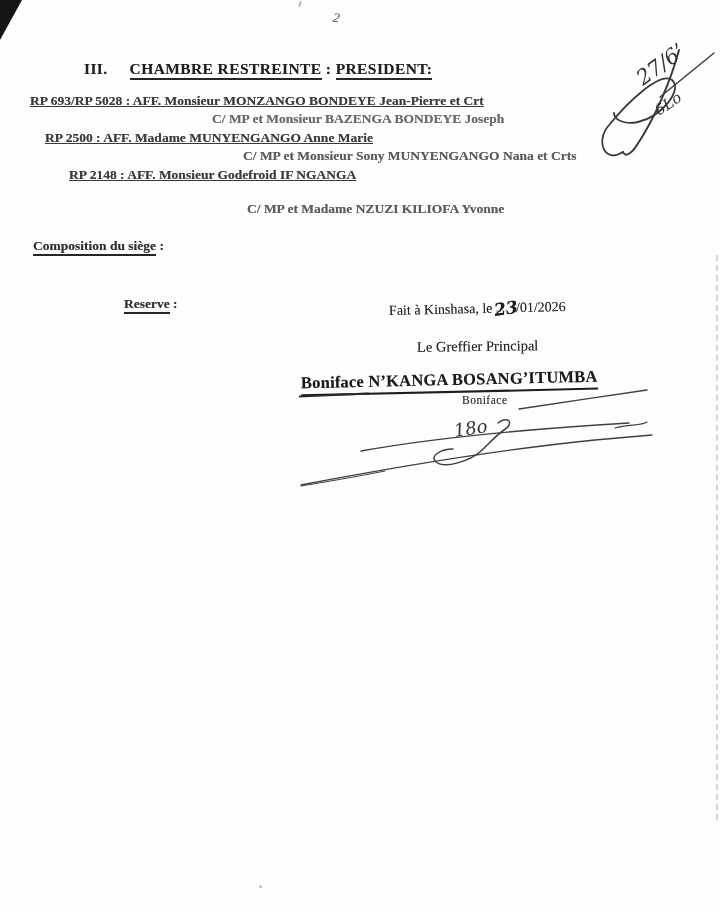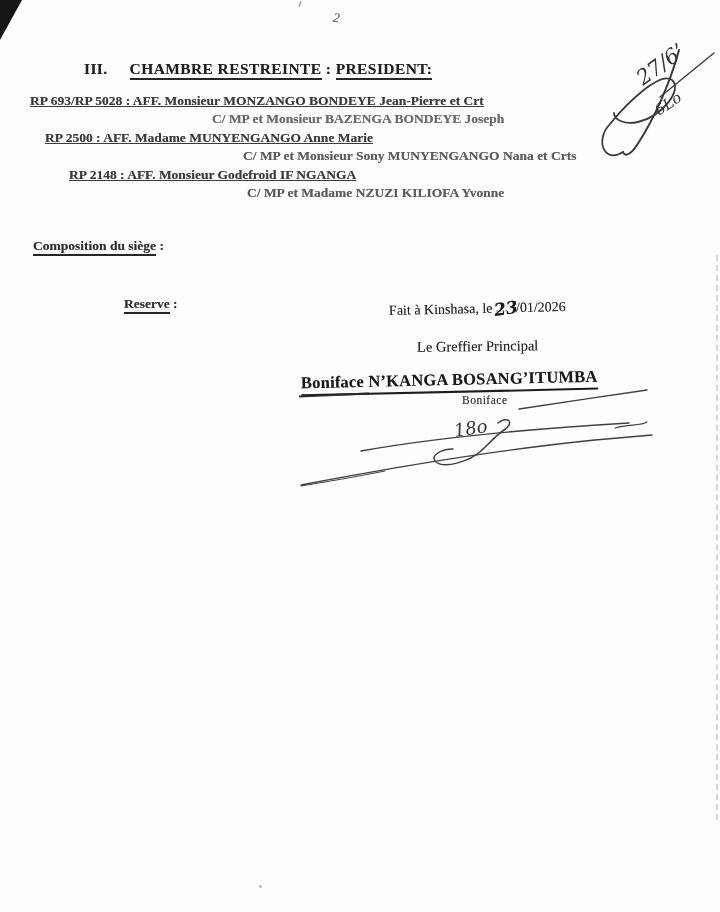--- a/index.html
+++ b/index.html
@@ -52,21 +52,21 @@
     position: absolute; white-space: nowrap;
     font-weight: bold; font-size: 13.5px;
   }
   .ref { color: #3a3a3a; text-decoration: underline; }
   .vs  { color: #5c5c5c; }
   .pos-ref1 { top: 93px;  left: 30px; }
   .pos-vs1  { top: 111px; left: 212px; color: #6a6a6a; }
   .pos-ref2 { top: 130px; left: 30px; margin-left: 15px; }
   .pos-vs2  { top: 148px; left: 243px; font-family: Liberation Serif, serif; }
   .pos-ref3 { top: 167px; left: 31px; margin-left: 38px; }
-  .pos-vs3  { top: 185px; left: 247px; text-align: right; }
+  .pos-vs3  { top: 201px; left: 247px; text-align: right; }
 
   .composition {
     position: absolute; top: 238px; left: 33px;
     font-weight: bold; font-size: 13.5px; color: #2f2f2f; white-space: nowrap;
   }
   .reserve {
     position: absolute; top: 264px; left: 124px;
     font-weight: bold; font-size: 13.5px; color: #2f2f2f; white-space: nowrap; margin-top: 32px;
   }
 

